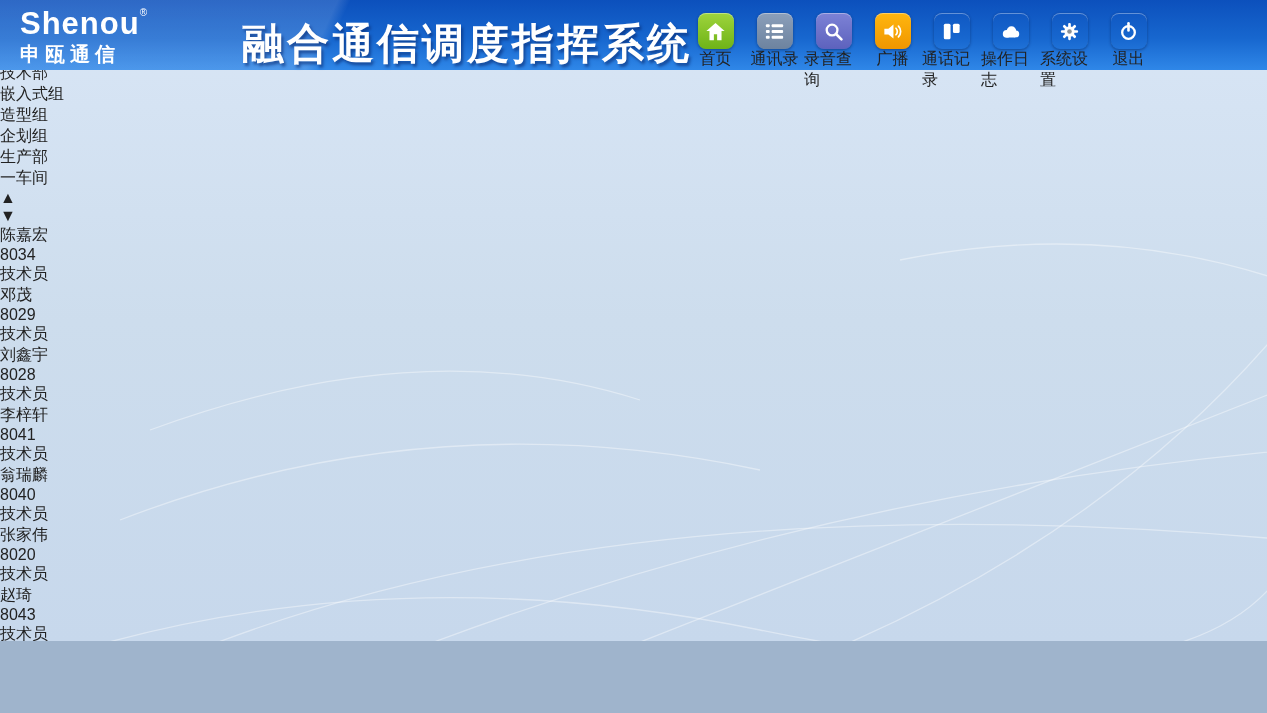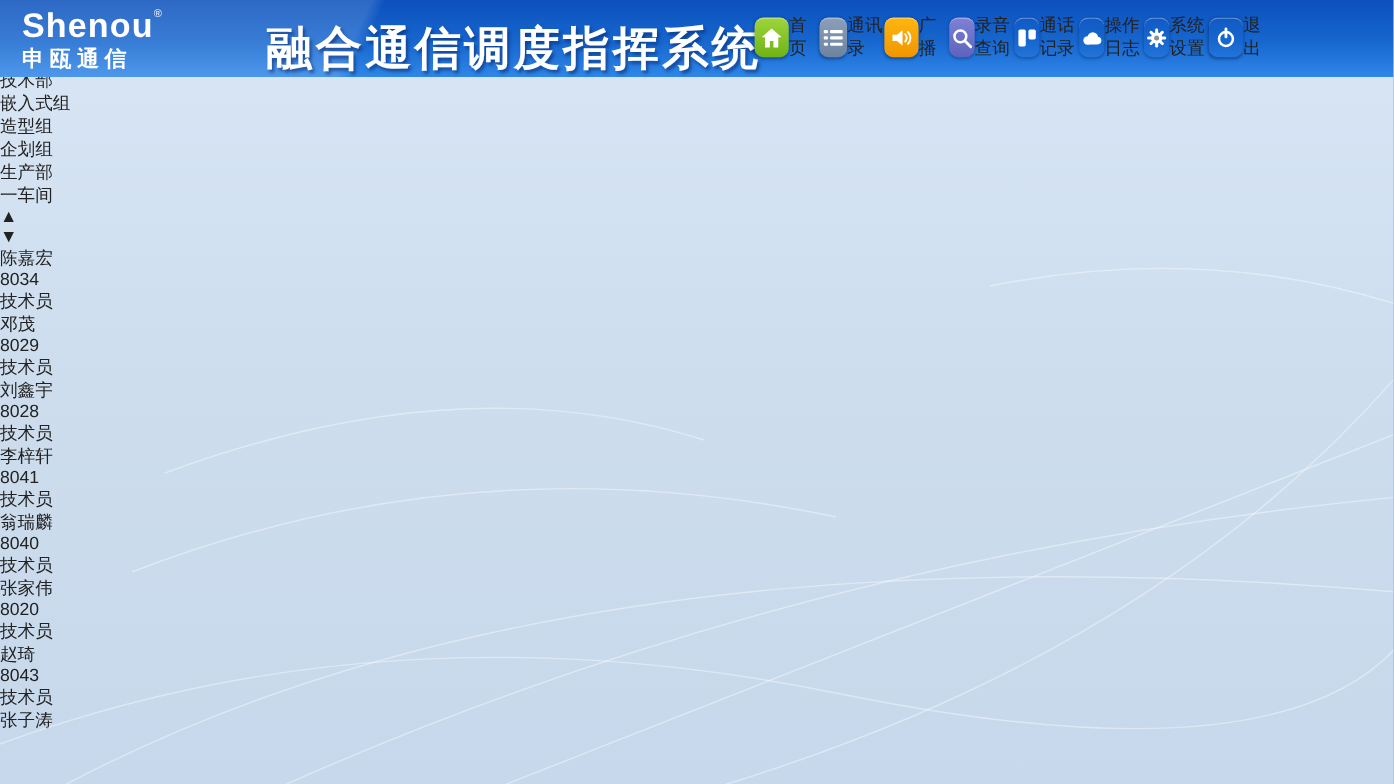--- a/index.html
+++ b/index.html
@@ -1,32 +1,32 @@
 <!DOCTYPE html>
 <html><head>
 <meta charset="utf-8">
 <style>
   html,body{margin:0;padding:0;background:#9fb4cc;}
-  .app{position:relative;width:1267px;height:713px;overflow:hidden;
+  .app{position:relative;width:1267px;height:641px;overflow:hidden;
        font-family:"Liberation Sans","DejaVu Sans",sans-serif;color:#222;
        background:linear-gradient(180deg,#d9e6f6 0%,#cddded 50%,#c7d8ec 100%);}
   .waves{position:absolute;left:0;top:0;width:1267px;height:713px;pointer-events:none;}
 
   
   .header{position:absolute;left:0;top:0;width:1267px;height:70px;z-index:5;
           background:linear-gradient(115deg,rgba(255,255,255,.14) 0 26%,rgba(255,255,255,0) 27%),
                      linear-gradient(180deg,#0c50bc 0%,#1767cf 55%,#2f87e8 100%);}
   .logo{position:absolute;left:20px;top:8px;color:#fff;line-height:1;}
   .logo .brand{font-size:31px;font-weight:bold;letter-spacing:1px;}
   .logo sup{font-size:10px;vertical-align:top;}
   .logo .sub{font-size:20px;font-weight:bold;letter-spacing:5px;margin-top:5px;}
   .apptitle{position:absolute;left:242px;top:16px;font-size:42px;font-weight:bold;color:#fff;
             letter-spacing:3px;text-shadow:2px 3px 3px rgba(8,40,110,.6);}
   .nav{position:absolute;left:686px;top:13px;display:flex;}
-  .nav-item{width:59px;display:flex;flex-direction:row;align-items:center;cursor:pointer;}
+  .nav-item{width:59px;display:flex;flex-direction:column;align-items:center;cursor:pointer;}
   .nico{width:36px;height:36px;border-radius:8px;display:flex;align-items:center;justify-content:center;
         box-shadow:0 1px 3px rgba(0,20,60,.45), inset 0 1px 0 rgba(255,255,255,.35);}
   .nico svg{width:23px;height:23px;}
   .n0{background:linear-gradient(180deg,#9ed43c,#6fb317);}
   .n1{background:linear-gradient(180deg,#8b9fba,#6d839f);}
   .n2{background:linear-gradient(180deg,#5f9ef0,#3b7fd9);}
   .n3{background:linear-gradient(180deg,#ffb60f,#f09600);}
   .n4{background:linear-gradient(180deg,#7d82d6,#5d62bd);}
   .n5{background:linear-gradient(180deg,#2cc4b2,#0fa193;}
   .n5{background:linear-gradient(180deg,#2cc4b2,#0fa193);}
@@ -123,36 +123,36 @@
               <rect x="9" y="4.5" width="12" height="3" rx="1"></rect>
               <rect x="3" y="10.5" width="4" height="3" rx="1"></rect>
               <rect x="9" y="10.5" width="12" height="3" rx="1"></rect>
               <rect x="3" y="16.5" width="4" height="3" rx="1"></rect>
               <rect x="9" y="16.5" width="12" height="3" rx="1"></rect>
             </svg>
         </span>
         <span class="nlabel">通讯录</span>
       </div>
       <div class="nav-item">
+        <span class="nico n4">
+          <svg viewBox="0 0 24 24">
+              <circle cx="10.5" cy="10.5" r="5.6" fill="none" stroke="#fff" stroke-width="2.4"></circle>
+              <line x1="14.9" y1="14.9" x2="20.3" y2="20.3" stroke="#fff" stroke-width="2.7" stroke-linecap="round"></line>
+            </svg>
+        </span>
+        <span class="nlabel">录音查询</span>
+      </div>
+      <div class="nav-item">
         <span class="nico n3">
           <svg viewBox="0 0 24 24">
               <path fill="#fff" d="M3.5 9v6h4.2l5.3 4.2V4.8L7.7 9z"></path>
               <path fill="none" stroke="#fff" stroke-width="1.8" stroke-linecap="round" d="M15.6 8.6a4.8 4.8 0 010 6.8M18.2 6.4a8 8 0 010 11.2"></path>
             </svg>
         </span>
         <span class="nlabel">广播</span>
-      </div>
-      <div class="nav-item">
-        <span class="nico n4">
-          <svg viewBox="0 0 24 24">
-              <circle cx="10.5" cy="10.5" r="5.6" fill="none" stroke="#fff" stroke-width="2.4"></circle>
-              <line x1="14.9" y1="14.9" x2="20.3" y2="20.3" stroke="#fff" stroke-width="2.7" stroke-linecap="round"></line>
-            </svg>
-        </span>
-        <span class="nlabel">录音查询</span>
       </div>
       <div class="nav-item">
         <span class="nico n5">
           <svg viewBox="0 0 24 24" fill="#fff">
               <rect x="4" y="4" width="7" height="16" rx="1.6"></rect>
               <rect x="13.5" y="4" width="7" height="9.5" rx="1.6"></rect>
             </svg>
         </span>
         <span class="nlabel">通话记录</span>
       </div>

